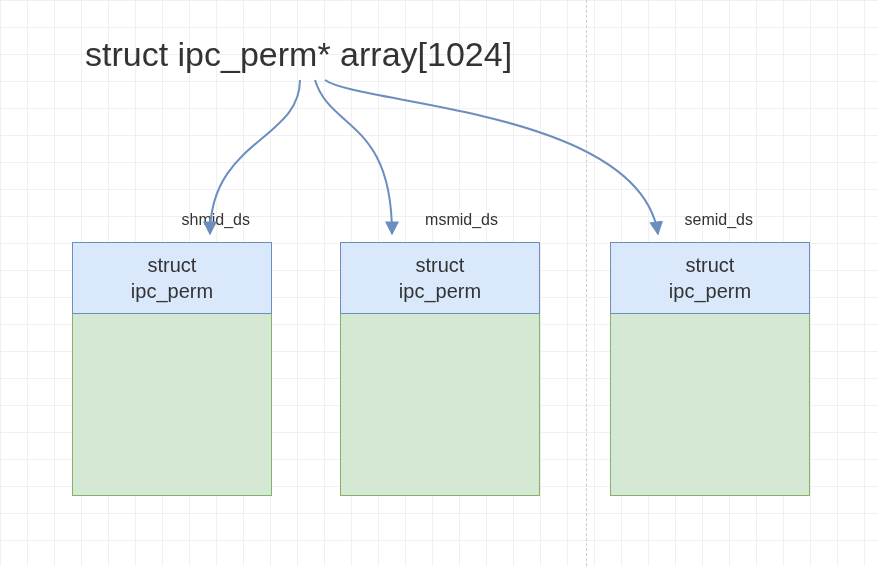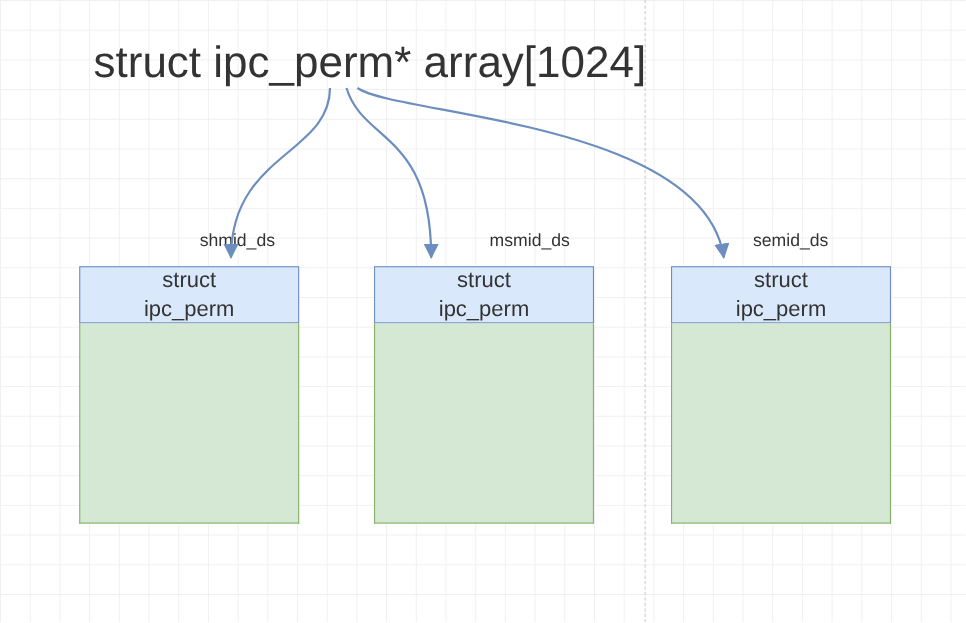--- a/index.html
+++ b/index.html
@@ -22,36 +22,36 @@
     background-size: 27px 27px;
   }
   .page-divider {
     position: absolute;
     top: 0;
     bottom: 0;
     border-left: 1px dashed #cccccc;
   }
   .title {
     position: absolute;
-    font-size: 40px;
+    font-size: 34px;
     color: #333;
   }
   .label {
     position: absolute;
     font-size: 16px;
     color: #333;
     text-align: right;
   }
   .struct-box {
     position: absolute;
     width: 200px;
   }
   .header-cell {
     width: 100%;
-    height: 52px;
+    height: 72px;
     background: #dae8fc;
     border: 1px solid #6c8ebf;
     display: flex;
     align-items: center;
     justify-content: center;
     text-align: center;
     font-size: 20px;
     color: #333;
     line-height: 1.3;
   }
@@ -77,21 +77,21 @@
 <div class="page-divider" style="left:586px"></div>
 
 <div class="title" style="left:85px; top:35px">struct ipc_perm* array[1024]</div>
 
 <div class="label" style="left:90px; top:211px; width:160px">shmid_ds</div>
 <div class="struct-box" style="left:72px; top:242px">
   <div class="header-cell">struct<br>ipc_perm</div>
   <div class="body-cell"></div>
 </div>
 
-<div class="label" style="left:358px; top:211px; width:160px">msmid_ds</div>
+<div class="label" style="left:338px; top:211px; width:160px">msmid_ds</div>
 <div class="struct-box" style="left:340px; top:242px">
   <div class="header-cell">struct<br>ipc_perm</div>
   <div class="body-cell"></div>
 </div>
 
 <div class="label" style="left:593px; top:211px; width:160px">semid_ds</div>
 <div class="struct-box" style="left:610px; top:242px">
   <div class="header-cell">struct<br>ipc_perm</div>
   <div class="body-cell"></div>
 </div>

